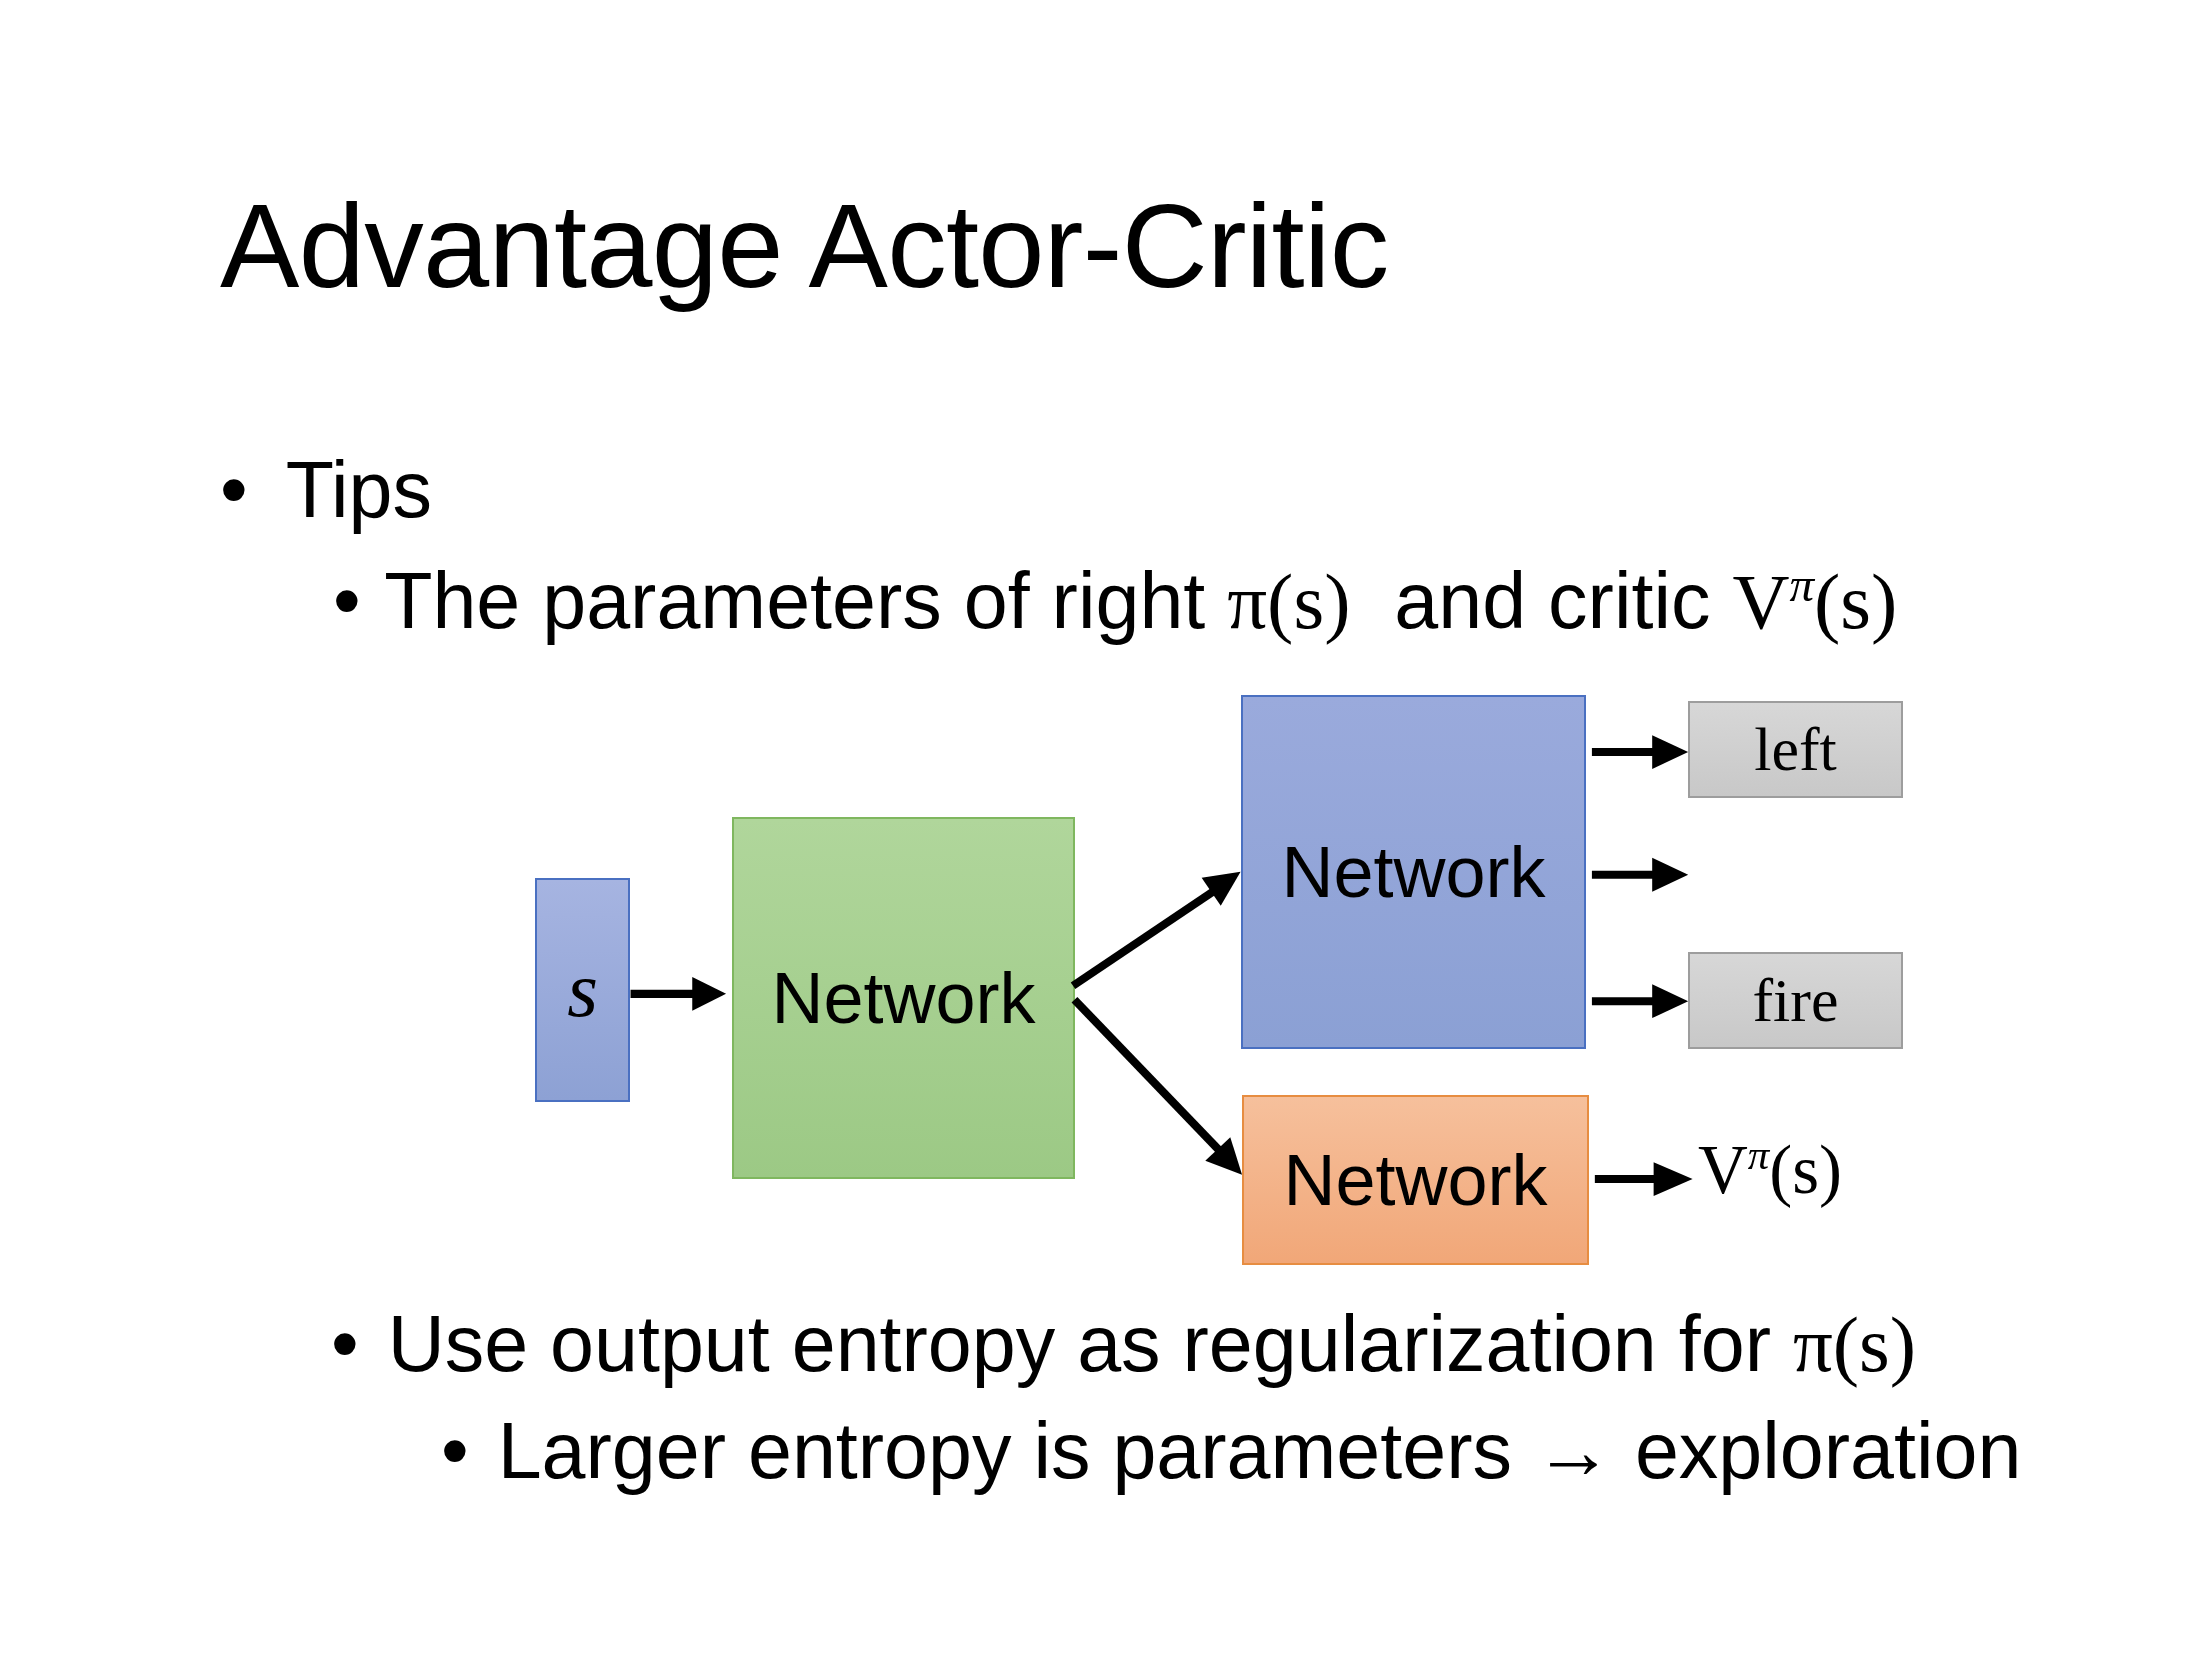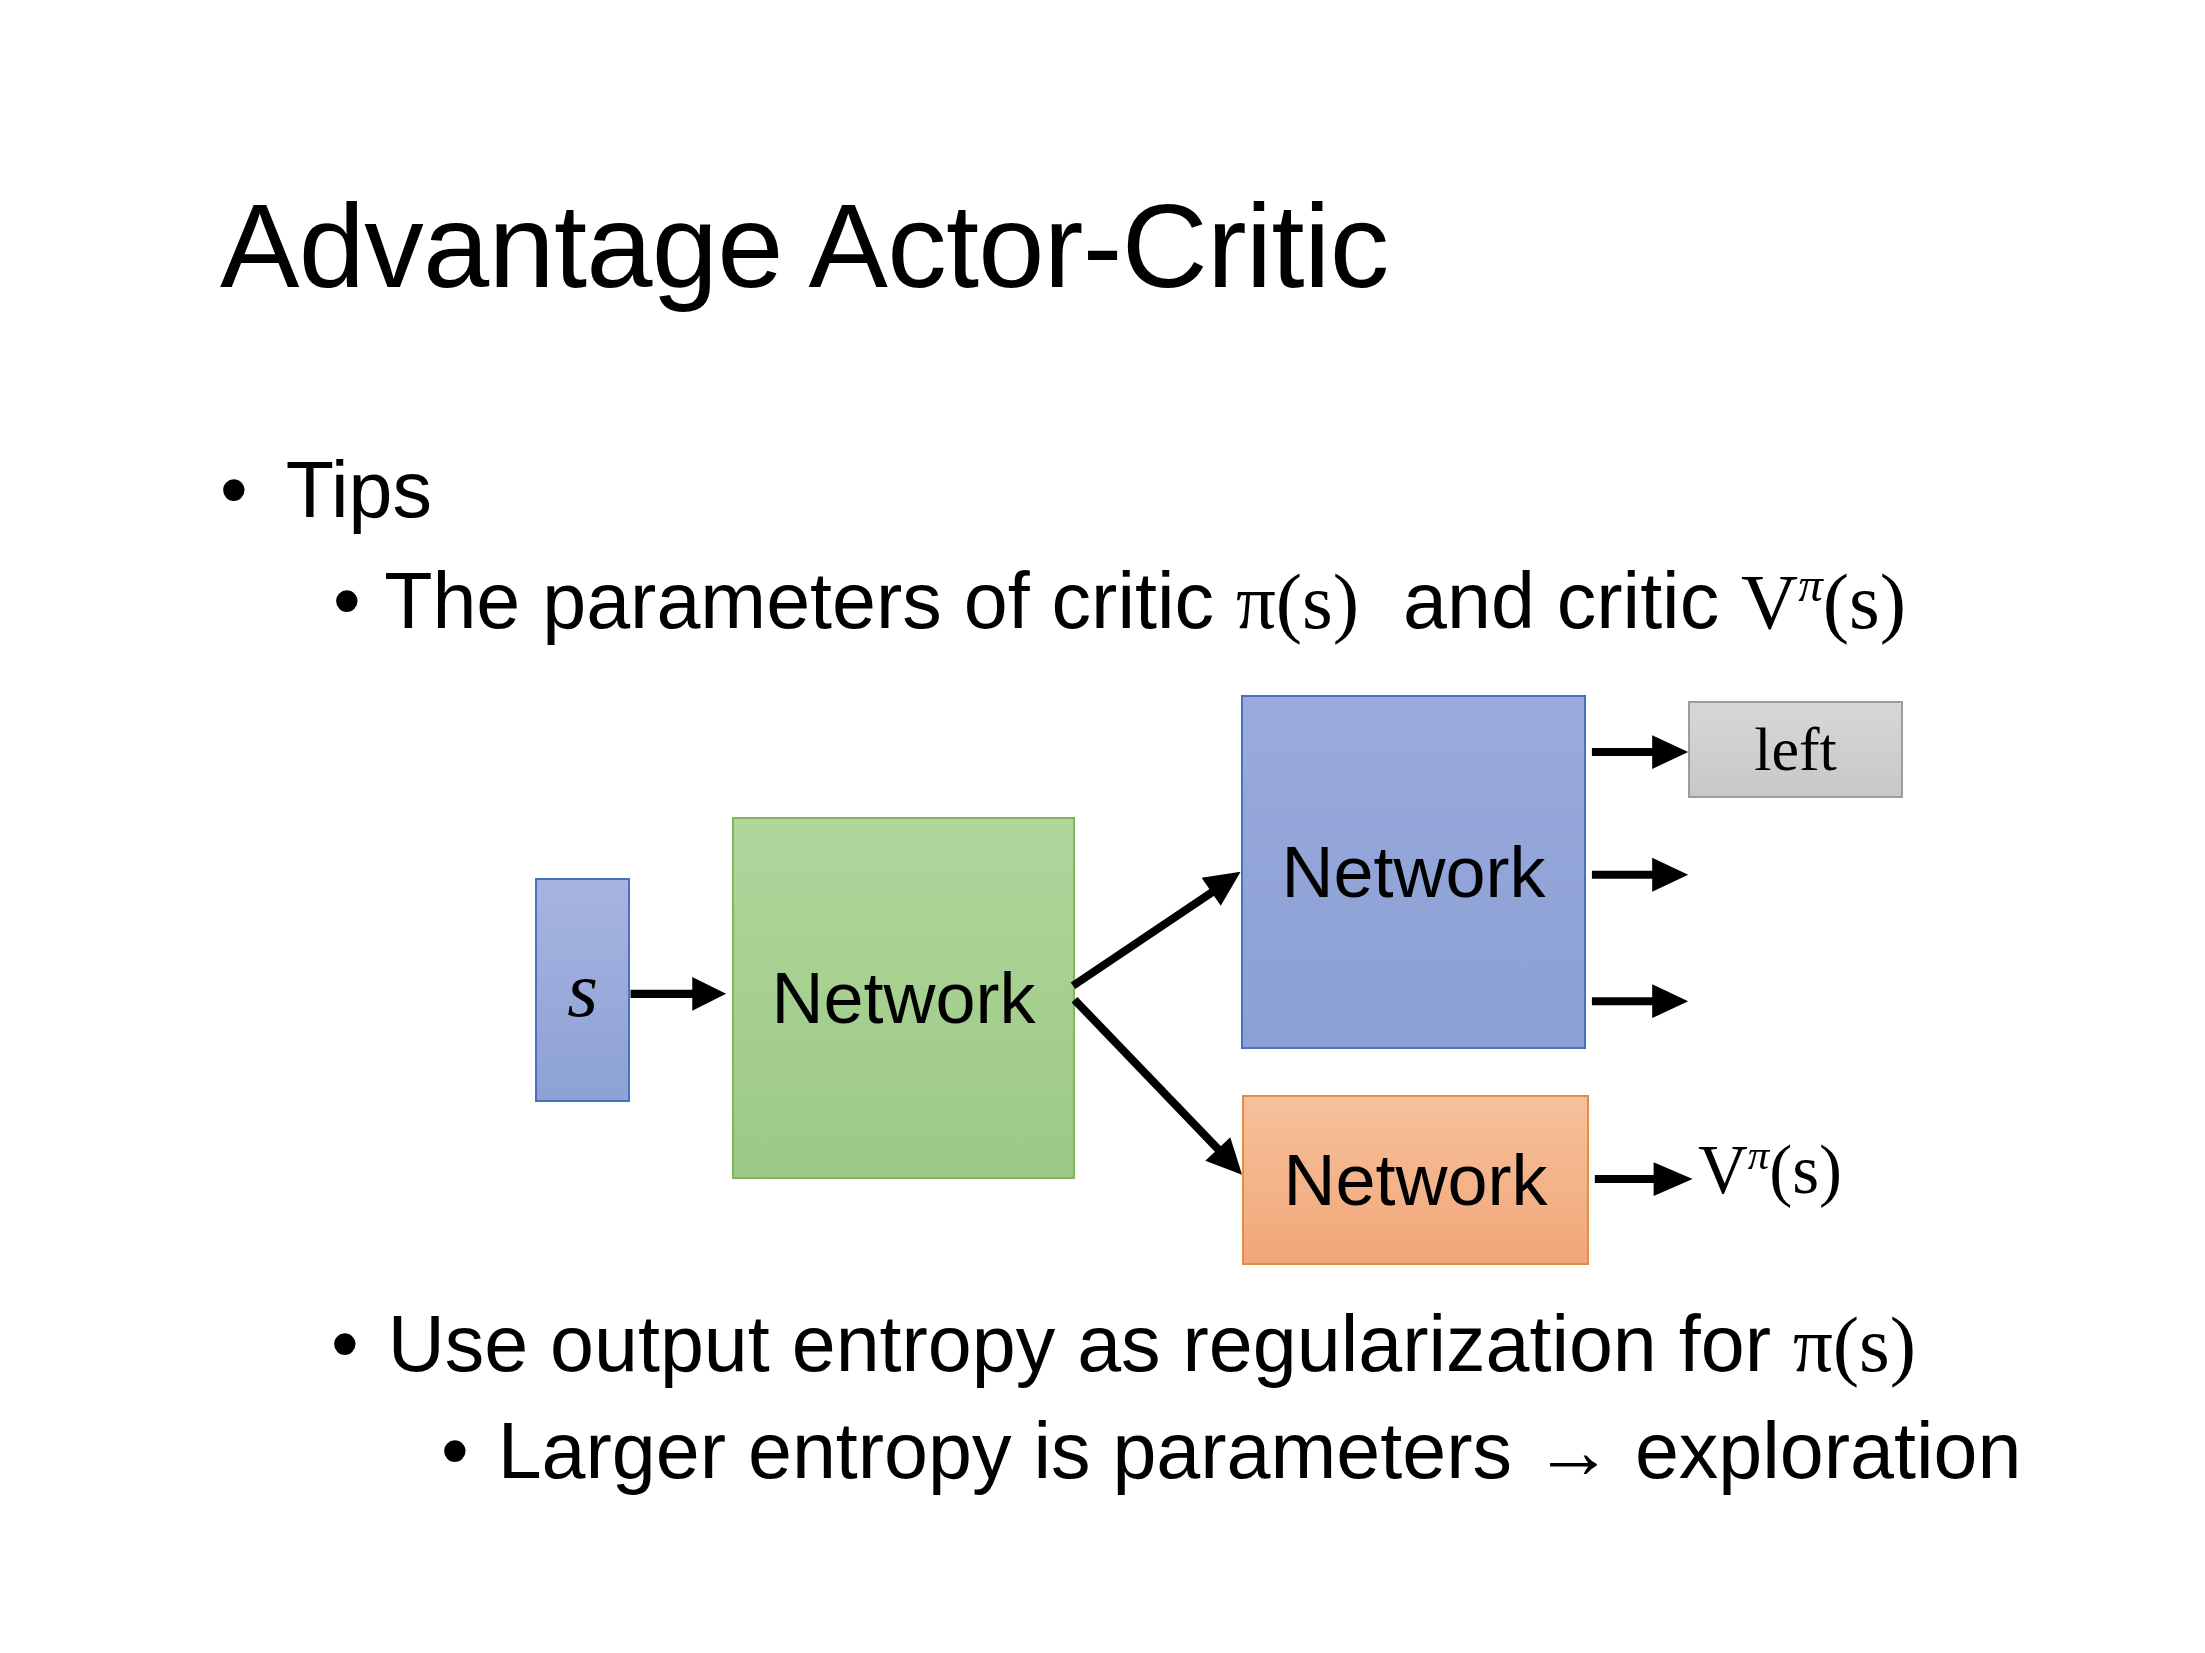--- a/index.html
+++ b/index.html
@@ -110,21 +110,21 @@
 
   <div class="title">Advantage Actor-Critic</div>
 
   <div class="line b1" style="left:176px; top:450px;">
     <span class="bullet">•</span>
     <span>Tips</span>
   </div>
 
   <div class="line b2" style="left:289px; top:560px;">
     <span class="bullet">•</span>
-    <span><span>The parameters of critic </span><span class="math">π(s)</span><span>  and critic </span><span class="math">V</span><span class="msup">π</span><span class="math">(s)</span></span>
+    <span><span>The parameters of right </span><span class="math">π(s)</span><span>  and critic </span><span class="math">V</span><span class="msup">π</span><span class="math">(s)</span></span>
   </div>
 
 
   <div class="line b4" style="left:287px; top:1304px;">
     <span class="bullet">•</span>
     <span><span>Use output entropy as regularization for </span><span class="math">π(s)</span></span>
   </div>
 
   <div class="line b5" style="left:397px; top:1411px;">
     <span class="bullet">•</span>
@@ -143,20 +143,23 @@
     <span class="net-label">Network</span>
   </div>
 
   <div class="box critic-box">
     <span class="net-label">Network</span>
   </div>
 
   <div class="box action-box action-left">
     <span>left</span>
   </div>
+  <div class="box action-box action-fire">
+    <span>fire</span>
+  </div>
 
   <div class="value-label"><span class="math">V</span><span class="msup">π</span><span class="math">(s)</span></div>
 
   <svg class="arrows" viewBox="0 0 3000 2250" xmlns="http://www.w3.org/2000/svg">
 
     <g>
       <line x1="798" y1="1352" x2="884" y2="1352"></line>
       <polygon points="928,1352 882,1329 882,1375"></polygon>
     </g>
 

